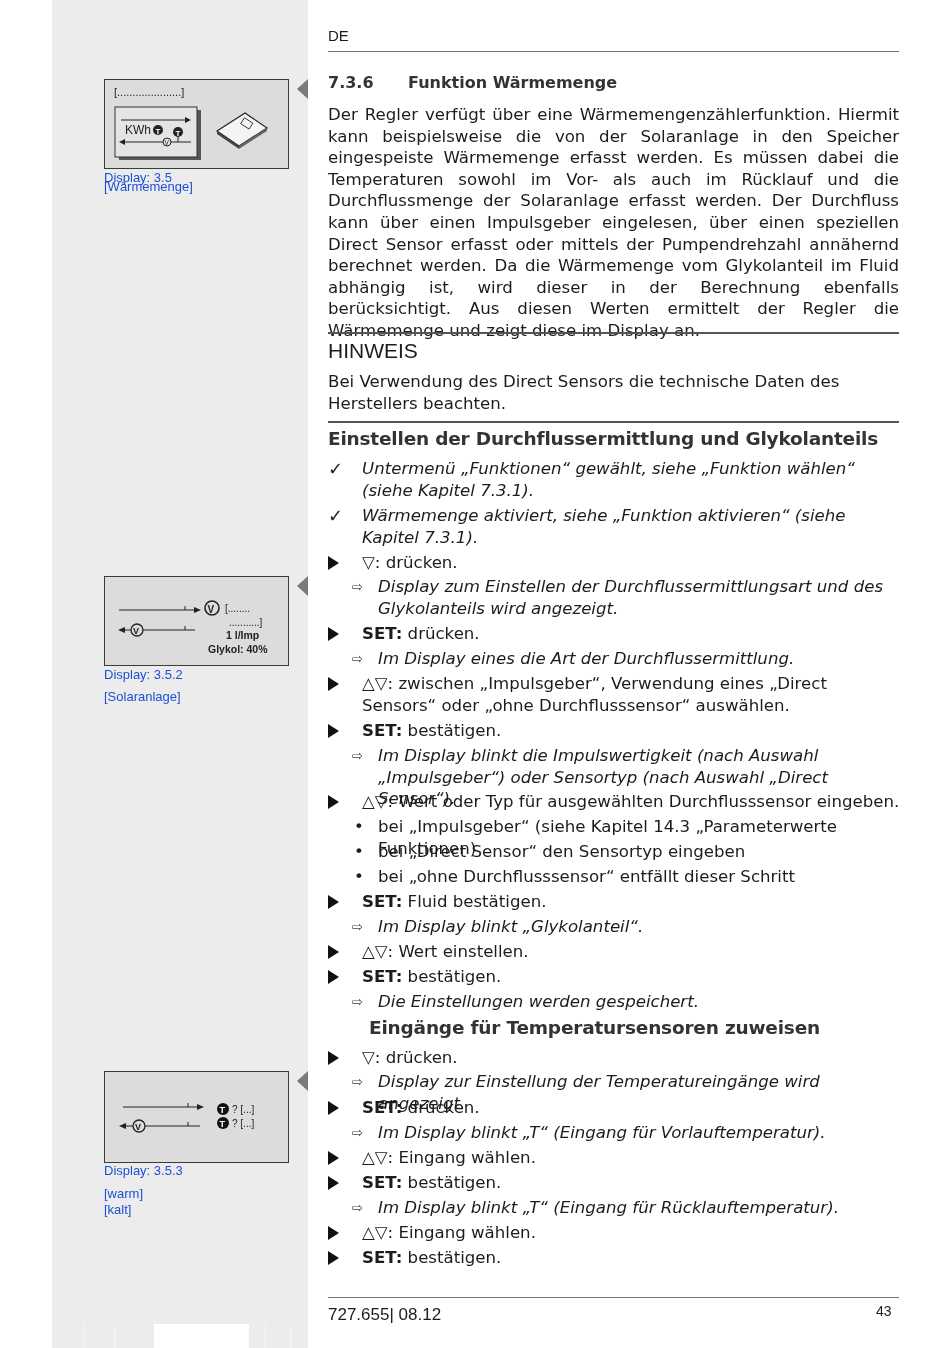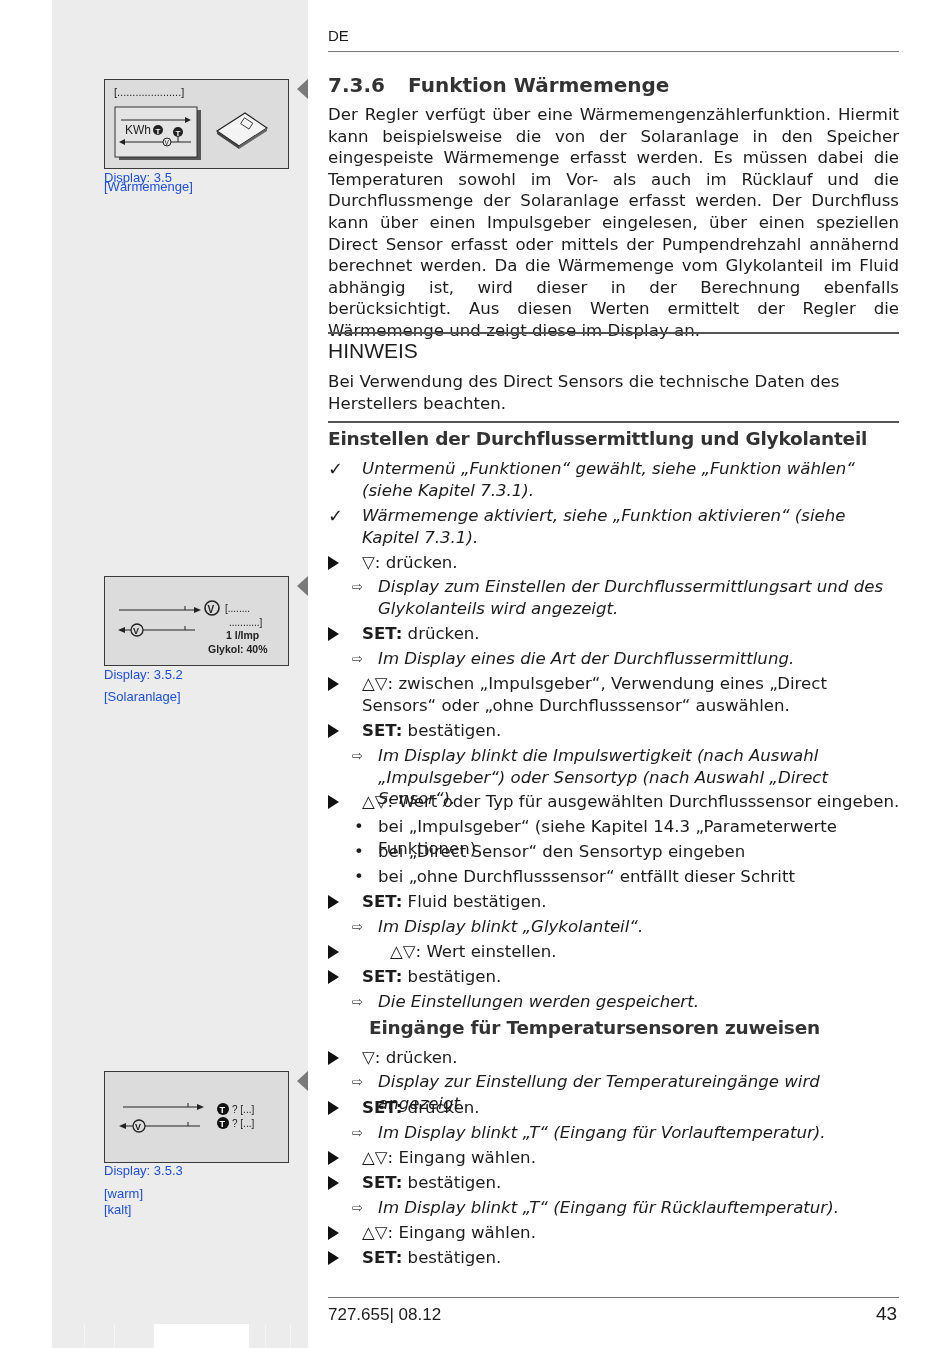--- a/index.html
+++ b/index.html
@@ -9,39 +9,39 @@
   .footer-gap { position:absolute; top:1324px; height:24px; background:#ffffff; }
   .footer-stripe { position:absolute; top:1324px; height:24px; width:1px; background:#f6f6f6; }
 
   .disp { position:absolute; left:104px; width:185px; background:#dcdcdc; border:1px solid #3a3a3a; box-sizing:border-box; }
   .disp-caption { position:absolute; left:104px; font-family:"Liberation Sans", sans-serif; font-size:13px; line-height:17px; color:#1d4ed8; }
   .marker { position:absolute; left:297px; width:0; height:0; border-top:10px solid transparent; border-bottom:10px solid transparent; border-right:11px solid #7a7a7a; }
   .rule { position:absolute; left:328px; width:571px; height:1px; background:#777; }
   .rule.thick { height:2px; background:#555; }
 
   .hdr-lang { position:absolute; left:328px; top:27px; font-size:15px; font-family:"Liberation Sans", sans-serif; }
-  .h-sec { position:absolute; left:328px; top:73px; font-size:20px; font-weight:bold; color:#333; font-family:"DejaVu Sans", sans-serif; }
+  .h-sec { position:absolute; left:328px; top:73px; font-size:16px; font-weight:bold; color:#333; font-family:"DejaVu Sans", sans-serif; }
   .h-sec .num { display:inline-block; width:80px; }
   .para { position:absolute; left:328px; width:571px; font-size:16.6px; line-height:21.6px; text-align:justify; }
   .hinweis { position:absolute; left:328px; top:339px; font-size:21px; font-family:"Liberation Sans", sans-serif; }
   .h-sub { position:absolute; left:328px; font-size:18.5px; font-weight:bold; color:#333; font-family:"DejaVu Sans", sans-serif; letter-spacing:-0.2px; }
 
   .item { position:absolute; left:328px; width:575px; font-size:16.6px; line-height:21.6px; }
   .item .g { position:absolute; left:0; top:0; width:22px; }
   .item .t { margin-left:34px; display:block; }
   .item.sub .g { left:24px; font-size:13px; }
   .item.sub .t { margin-left:50px; }
   .item.bul .g { left:26px; }
   .item.bul .t { margin-left:50px; }
   .it { font-style:italic; }
   .b { font-weight:bold; }
   .tri { display:inline-block; width:0; height:0; border-top:7px solid transparent; border-bottom:7px solid transparent; border-left:11px solid #111; margin-top:4px; }
 
   .footer-num { position:absolute; left:328px; top:1305px; font-size:17px; font-family:"Liberation Sans", sans-serif; }
-  .footer-page { position:absolute; left:876px; top:1303px; font-size:19px; font-family:"Liberation Sans", sans-serif;text-align:center; }
+  .footer-page { position:absolute; left:876px; top:1303px; font-size:14px; font-family:"Liberation Sans", sans-serif;text-align:center; }
   svg text { font-family:"Liberation Sans", sans-serif; }
 </style>
 </head>
 <body>
 
 <div class="sidebar"></div>
 <div class="footer-gap" style="left:154px;width:95px;"></div>
 <div class="footer-stripe" style="left:84px;"></div>
 <div class="footer-stripe" style="left:114px;"></div>
 <div class="footer-stripe" style="left:265px;"></div>
@@ -125,21 +125,21 @@
 <div class="h-sec">
   <span class="num">7.3.6</span><span>Funktion Wärmemenge</span>
 </div>
 <div class="para" style="top:104px;">Der Regler verfügt über eine Wärmemengenzählerfunktion. Hiermit kann beispielsweise die von der Solaranlage in den Speicher eingespeiste Wärmemenge erfasst werden. Es müssen dabei die Temperaturen sowohl im Vor- als auch im Rücklauf und die Durchflussmenge der Solaranlage erfasst werden. Der Durchfluss kann über einen Impulsgeber eingelesen, über einen speziellen Direct Sensor erfasst oder mittels der Pumpendrehzahl annähernd berechnet werden. Da die Wärmemenge vom Glykolanteil im Fluid abhängig ist, wird dieser in der Berechnung ebenfalls berücksichtigt. Aus diesen Werten ermittelt der Regler die Wärmemenge und zeigt diese im Display an.</div>
 
 <div class="rule thick" style="top:332px;"></div>
 <div class="hinweis">HINWEIS</div>
 <div class="para" style="top:371px;text-align:left;">Bei Verwendung des Direct Sensors die technische Daten des Herstellers beachten.</div>
 <div class="rule thick" style="top:421px;"></div>
 
-<div class="h-sub" style="top:428px;">Einstellen der Durchflussermittlung und Glykolanteil</div>
+<div class="h-sub" style="top:428px;">Einstellen der Durchflussermittlung und Glykolanteils</div>
 <div id="steps1">
     <div class="item" style="top: 458px;">
       <span class="g" style="font-size: 18px;">✓</span>
       <span class="t it"><span>Untermenü „Funktionen“ gewählt, siehe „Funktion wählen“ (siehe Kapitel 7.3.1).</span></span>
     </div>
     <div class="item" style="top: 505px;">
       <span class="g" style="font-size: 18px;">✓</span>
       <span class="t it"><span>Wärmemenge aktiviert, siehe „Funktion aktivieren“ (siehe Kapitel 7.3.1).</span></span>
     </div>
     <div class="item" style="top: 552px;">
@@ -187,21 +187,21 @@
       <span class="t"><span>bei „ohne Durchflusssensor“ entfällt dieser Schritt</span></span>
     </div>
     <div class="item" style="top: 891px;">
       <span class="g"><span class="tri"></span></span>
       <span class="t"><span class="b">SET:</span><span> Fluid bestätigen.</span></span>
     </div>
     <div class="item sub" style="top: 916px;">
       <span class="g" style="color: rgb(68, 68, 68);">⇨</span>
       <span class="t it"><span>Im Display blinkt „Glykolanteil“.</span></span>
     </div>
-    <div class="item" style="top: 941px; padding-left: 28px;">
+    <div class="item" style="top: 941px;">
       <span class="g"><span class="tri"></span></span>
       <span class="t"><span>△▽</span><span>: Wert einstellen.</span></span>
     </div>
     <div class="item" style="top: 966px;">
       <span class="g"><span class="tri"></span></span>
       <span class="t"><span class="b">SET:</span><span> bestätigen.</span></span>
     </div>
     <div class="item sub" style="top: 991px;">
       <span class="g" style="color: rgb(68, 68, 68);">⇨</span>
       <span class="t it"><span>Die Einstellungen werden gespeichert.</span></span>

